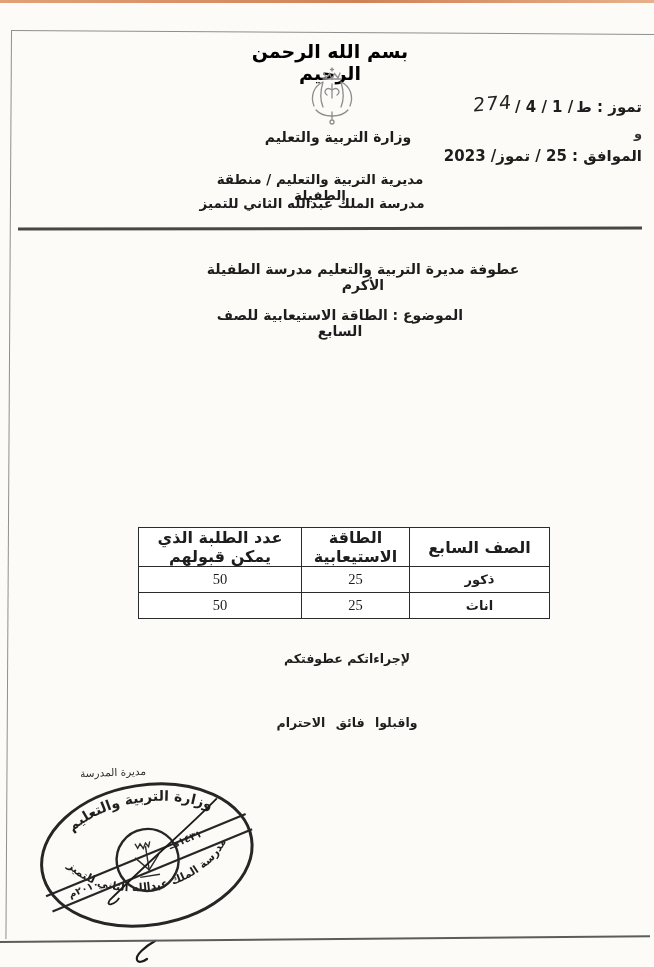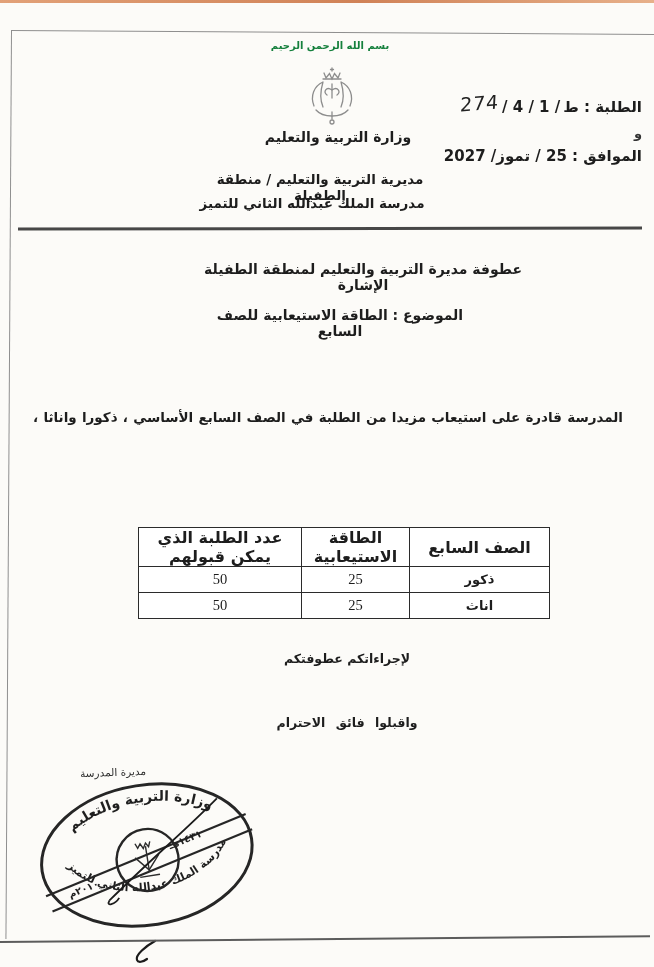--- a/index.html
+++ b/index.html
@@ -15,21 +15,21 @@
 
   #top-edge{left:0;top:0;width:654px;height:3px;background:linear-gradient(90deg,#e2a178,#d08257 55%,#e7b08a);}
   #page-frame{
     left:11px;top:30px;width:652px;height:908px;
     border-left:1px solid #8f8f8f;border-top:1px solid #8f8f8f;
     transform:rotate(0.35deg);transform-origin:0 0;
   }
   #bottom-rule{left:0;top:941px;width:650px;border-top:2px solid #5c5c5c;
     transform:rotate(-0.5deg);transform-origin:0 0;}
 
-  #bismillah{top:40px;left:228px;width:204px;font-size:10px;font-weight:700;color:#15803d;}
+  #bismillah{top:40px;left:228px;width:204px;font-size:19px;font-weight:700;color:#000000;}
   #emblem{left:296px;top:66px;}
 
   #ref-line{top:94px;right:12px;display:flex;direction:rtl;align-items:baseline;
     font-size:15px;font-weight:700;gap:3px;}
   #ref-line .fraction{direction:ltr;unicode-bidi:bidi-override;font-weight:700;}
   #ref-line .handwrite{
     font-weight:400;font-size:19px;letter-spacing:1px;color:#222;
     display:inline-block;transform:rotate(-4deg) skewX(-7deg);margin-left:3px;position:relative;top:-2px;}
   #date-line{top:147px;right:12px;font-size:15px;font-weight:700;}
 
@@ -75,37 +75,36 @@
   <path d="M27,16 C18,20 14,30 18,40 M27,16 C24,26 24,34 27,41"></path>
   <path d="M45,16 C54,20 58,30 54,40 M45,16 C48,26 48,34 45,41"></path>
   <path d="M36,18 v14"></path>
   <path d="M36,24 C30,20 27,26 31,29 M36,24 C42,20 45,26 41,29"></path>
   <path d="M20,44 C27,52 45,52 52,44"></path>
   <path d="M36,46 v7"></path>
   <circle cx="36" cy="56" r="2"></circle>
 </svg>
 
 <div id="ref-line" class="abs">
-  <span>الطلبة  : ط</span>
+  <span>تموز  : ط</span>
   <span class="fraction">/ 4 / 1 /</span>
   <span class="handwrite">274</span>
 </div>
-<div id="date-line" class="abs rtl">الموافق :  25 / تموز/ 2027</div>
+<div id="date-line" class="abs rtl">الموافق :  25 / تموز/ 2023</div>
 
 <div id="ministry" class="abs rtl ctr">وزارة التربية والتعليم</div>
 <div id="directorate" class="abs rtl ctr">مديرية التربية والتعليم / منطقة الطفيلة</div>
 <div id="school" class="abs rtl ctr">مدرسة الملك عبدالله الثاني للتميز</div>
 
 <div id="header-divider" class="abs"></div>
 
-<div id="addressee" class="abs rtl ctr">عطوفة مديرة التربية والتعليم لمنطقة الطفيلة الإشارة</div>
+<div id="addressee" class="abs rtl ctr">عطوفة مديرة التربية والتعليم مدرسة الطفيلة الأكرم</div>
 <div id="subject" class="abs rtl ctr">الموضوع : الطاقة الاستيعابية للصف السابع</div>
 
 <div id="body-par" class="abs">
-  <div class="jline">المدرسة قادرة على استيعاب مزيدا من الطلبة في الصف السابع الأساسي ، ذكورا واناثا ،</div>
 </div>
 
 <table id="cap-table" class="abs">
   <colgroup>
     <col style="width:140px">
       <col style="width:108px">
       <col style="width:163px">
   </colgroup>
   <thead>
       <tr>

